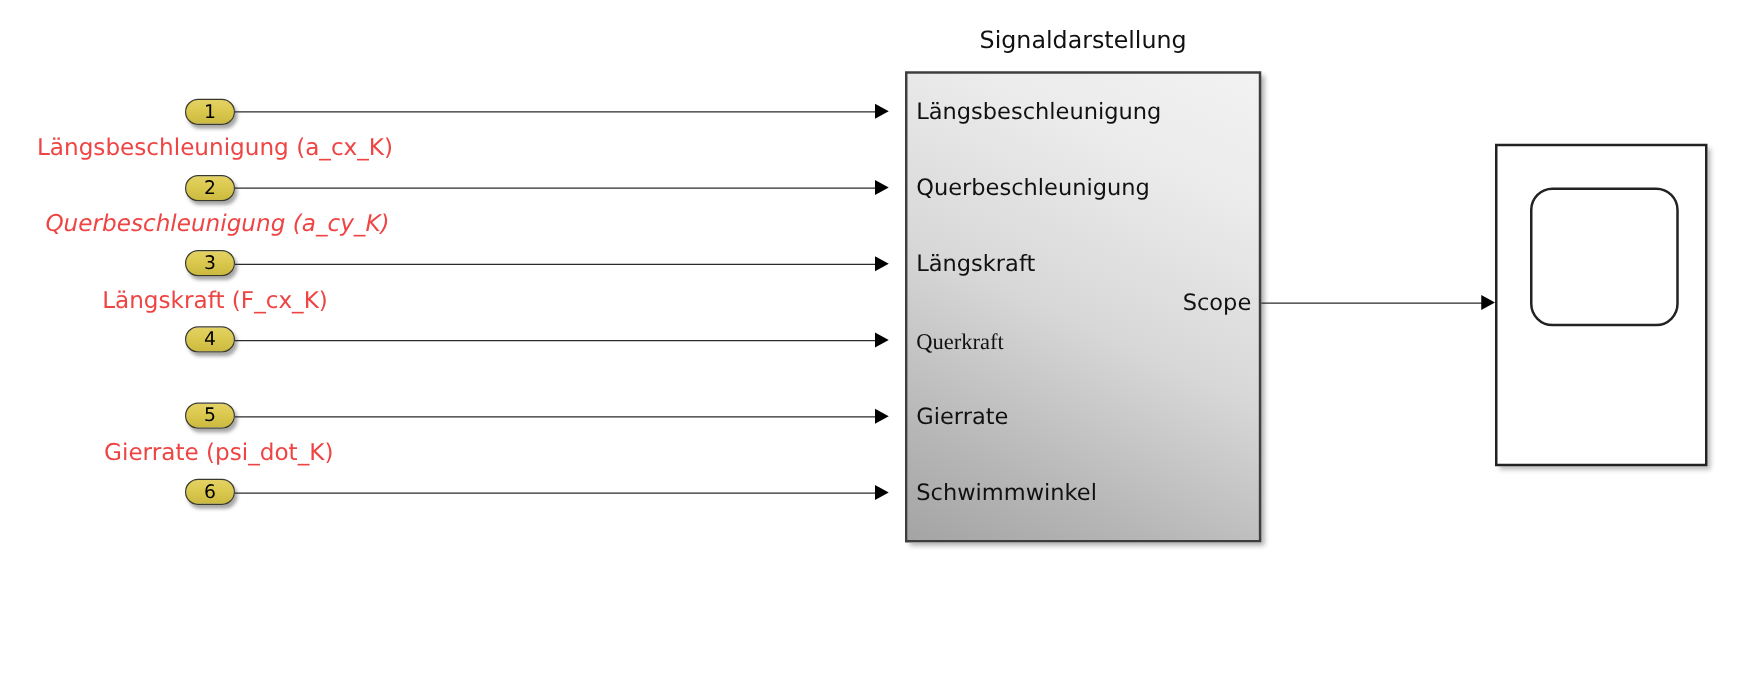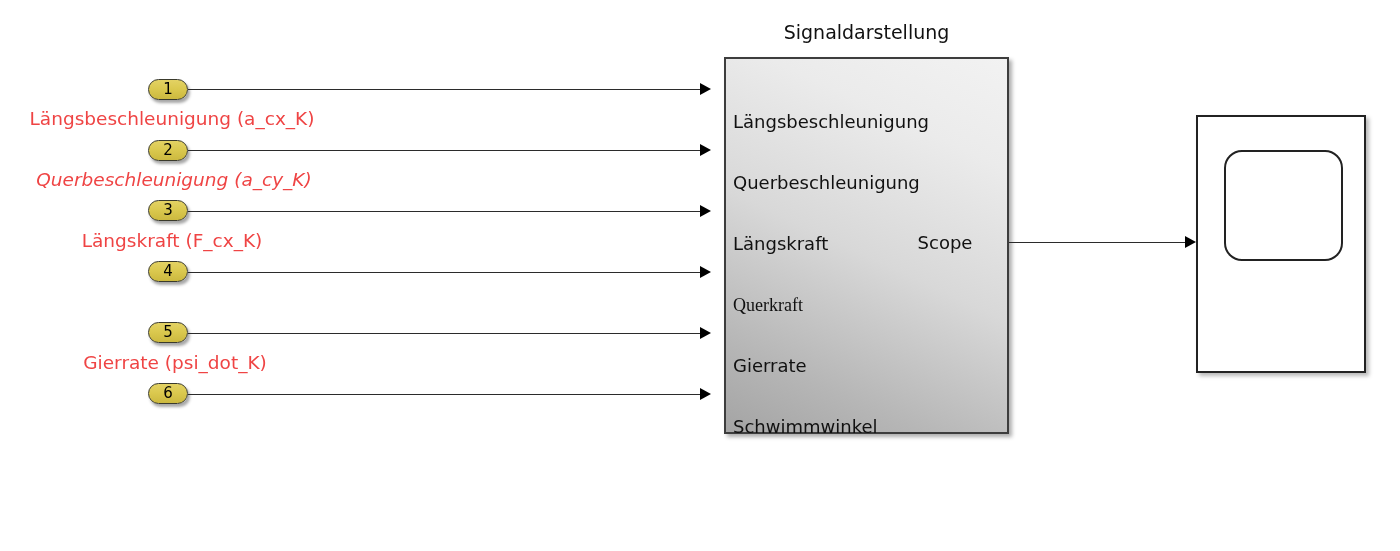--- a/index.html
+++ b/index.html
@@ -87,29 +87,28 @@
     font-size: 19px;
     line-height: 1;
     color: #111111;
   }
   .block-inport-label {
     position: absolute;
     font-size: 18px;
     line-height: 1;
     white-space: nowrap;
     color: #111111;
-    margin-top: 32px;
   }
   .block-outport-label {
     position: absolute;
     font-size: 18px;
     line-height: 1;
     white-space: nowrap;
     color: #111111;
-    text-align: center;
+    text-align: right;
   }
 
   
   #scope-block {
     position: absolute;
     left: 1196px;
     top: 115px;
     width: 170px;
     height: 258px;
     border: 2px solid #222222;

